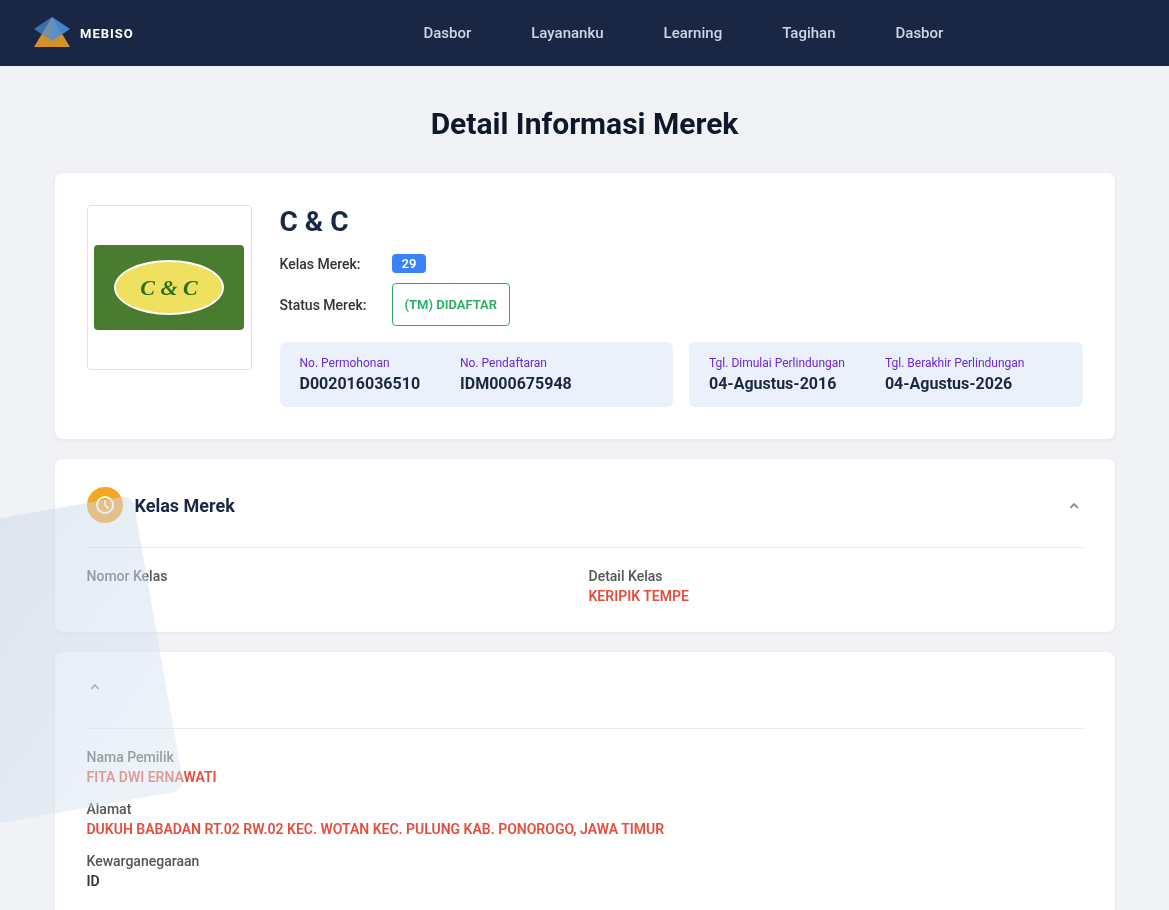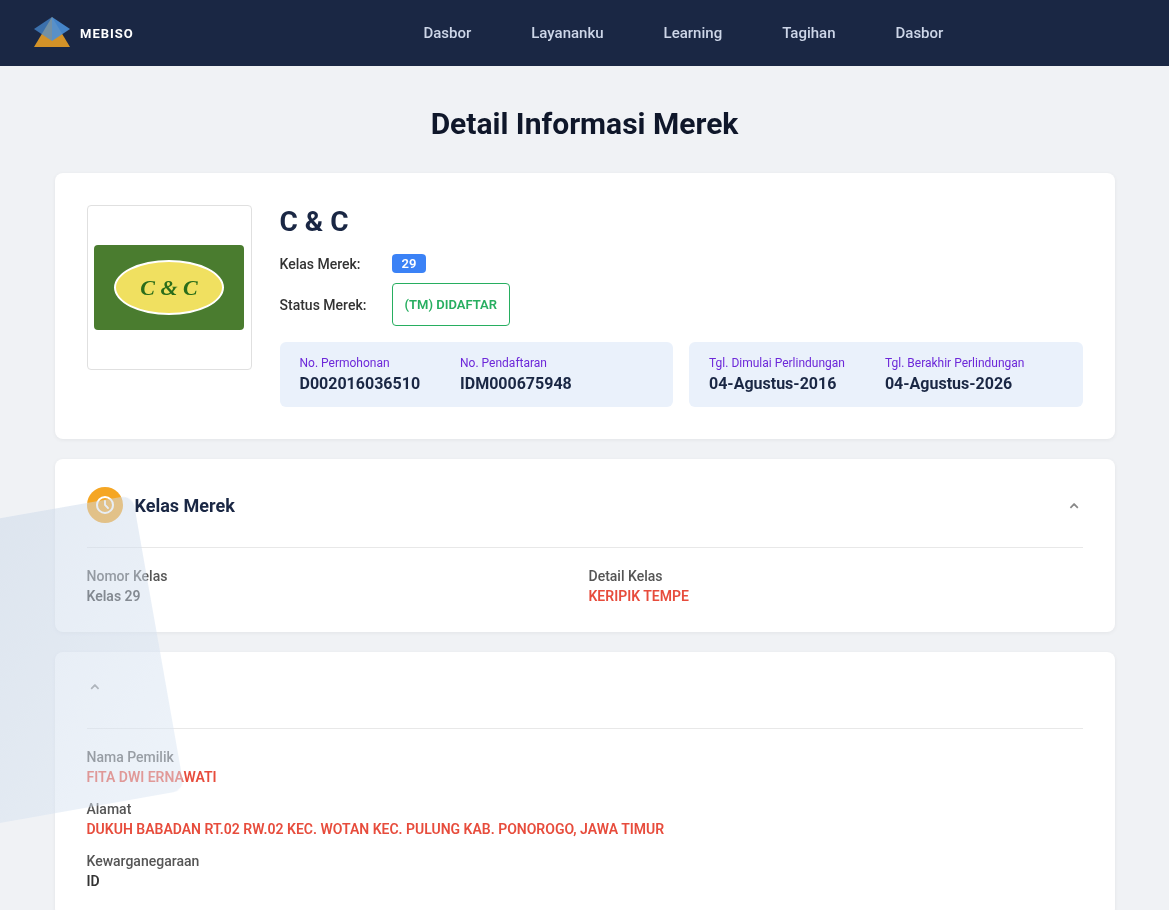--- a/index.html
+++ b/index.html
@@ -361,21 +361,20 @@
           </svg>
         </div>
         <span class="section-title">Kelas Merek</span>
       </div>
       <span class="chevron-icon">⌃</span>
     </div>
     <hr class="section-divider">
     <div class="section-grid-2">
       <div>
         <div class="col-label">Nomor Kelas</div>
-        <div class="col-value dark">Kelas 29</div>
       </div>
       <div>
         <div class="col-label">Detail Kelas</div>
         <div class="col-value">KERIPIK TEMPE</div>
       </div>
     </div>
   </div>
 
   <div class="section-card">
     <div class="section-header">

